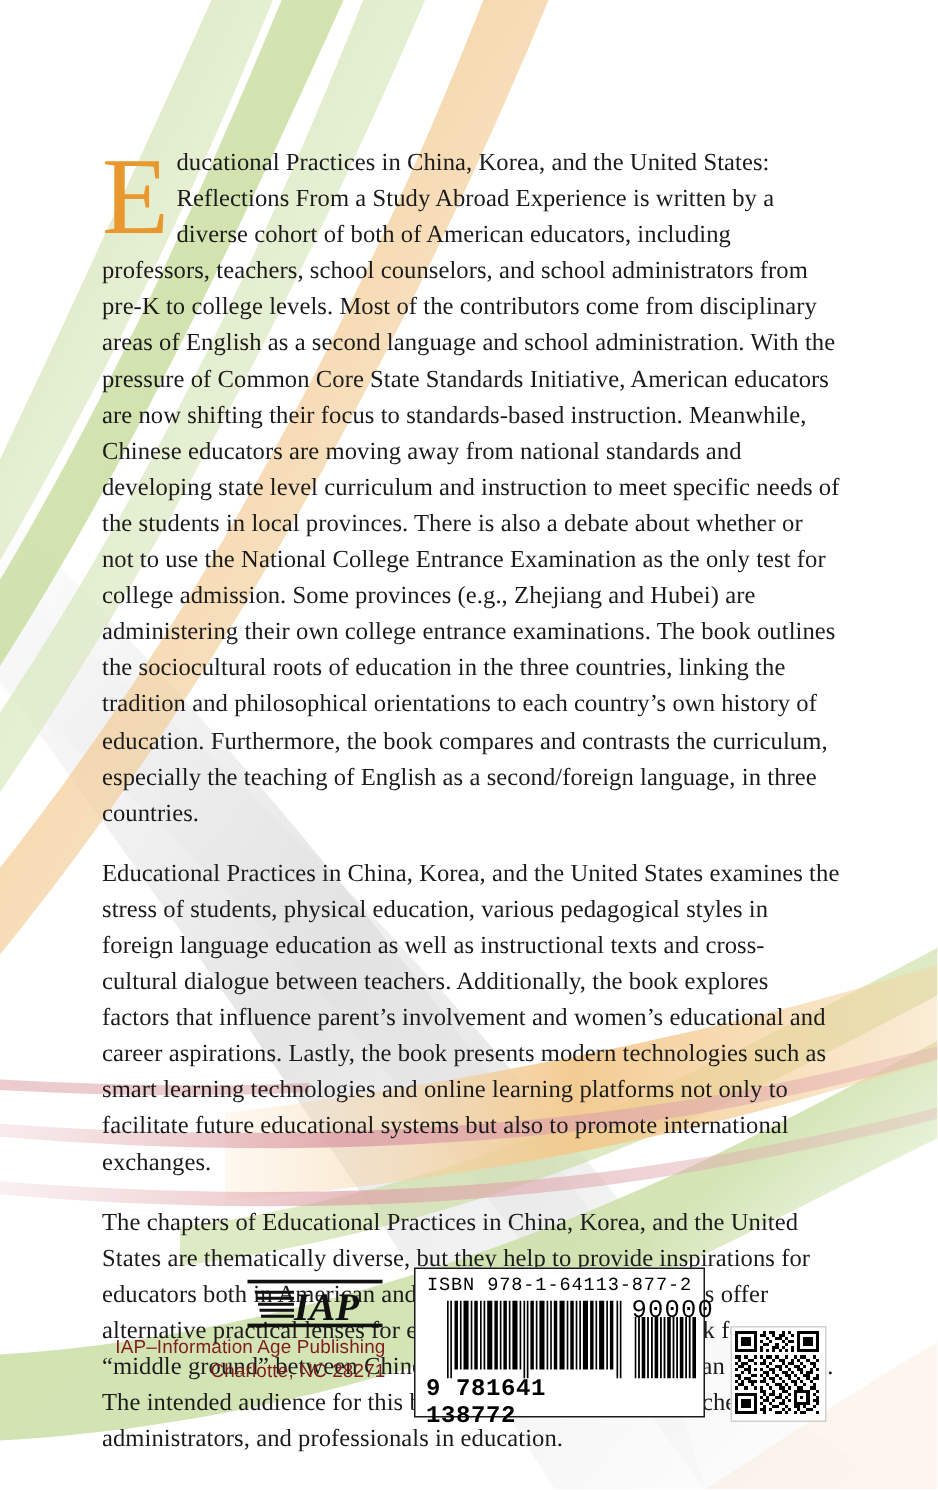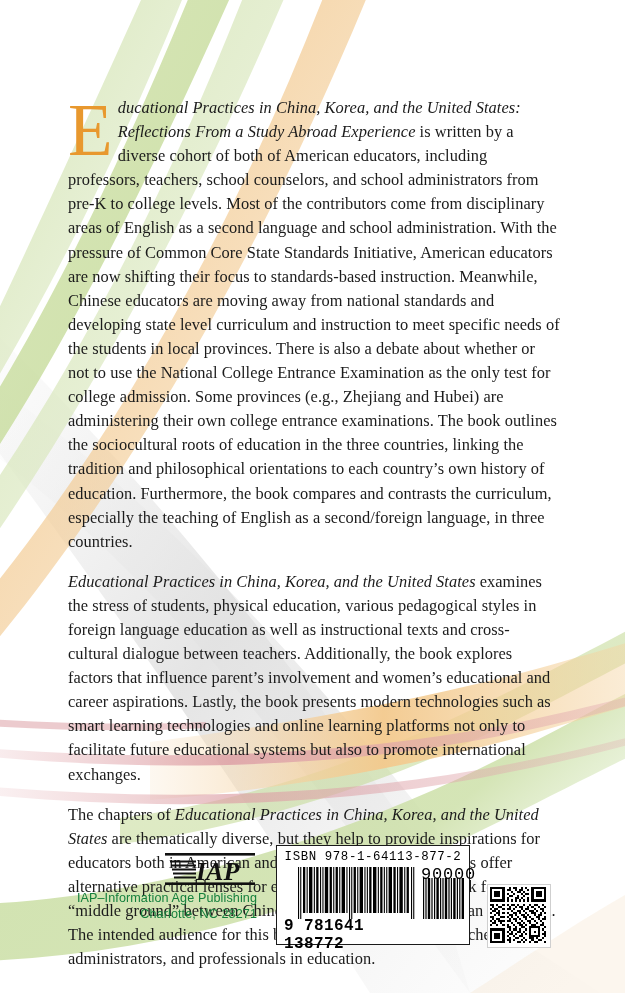--- a/index.html
+++ b/index.html
@@ -38,21 +38,21 @@
   }
   p.body-text {
     margin: 0 0 16px 0;
     font-size: 16.4px;
     line-height: 24.1px;
     color: #1b1b1b;
     text-align: left;
     letter-spacing: 0.05px;
   }
   p.body-text:last-child { margin-bottom: 0; }
-  .it { font-style: italic; }
+  .it { }
 
   .dropcap {
     float: left;
     font-size: 73px;
     line-height: 58px;
     padding: 4px 5px 0 0;
     margin-top: 2px;
     color: #E8982E;
     font-family: "Liberation Serif", "DejaVu Serif", serif;
     font-weight: normal;
@@ -68,21 +68,21 @@
     text-align: right;
   }
   .iap-logo {
     display: block;
     margin: 0 0 6px auto;
   }
   .pub-lines {
     font-family: "Liberation Sans", "DejaVu Sans", sans-serif;
     font-size: 12.6px;
     line-height: 15.6px;
-    color: #15803d;
+    color: #7f1d1d;
     letter-spacing: 0.1px;
   }
 
   
   .isbn-box {
     position: absolute;
     left: 276px;
     top: 845px;
     width: 194px;
     height: 100px;

